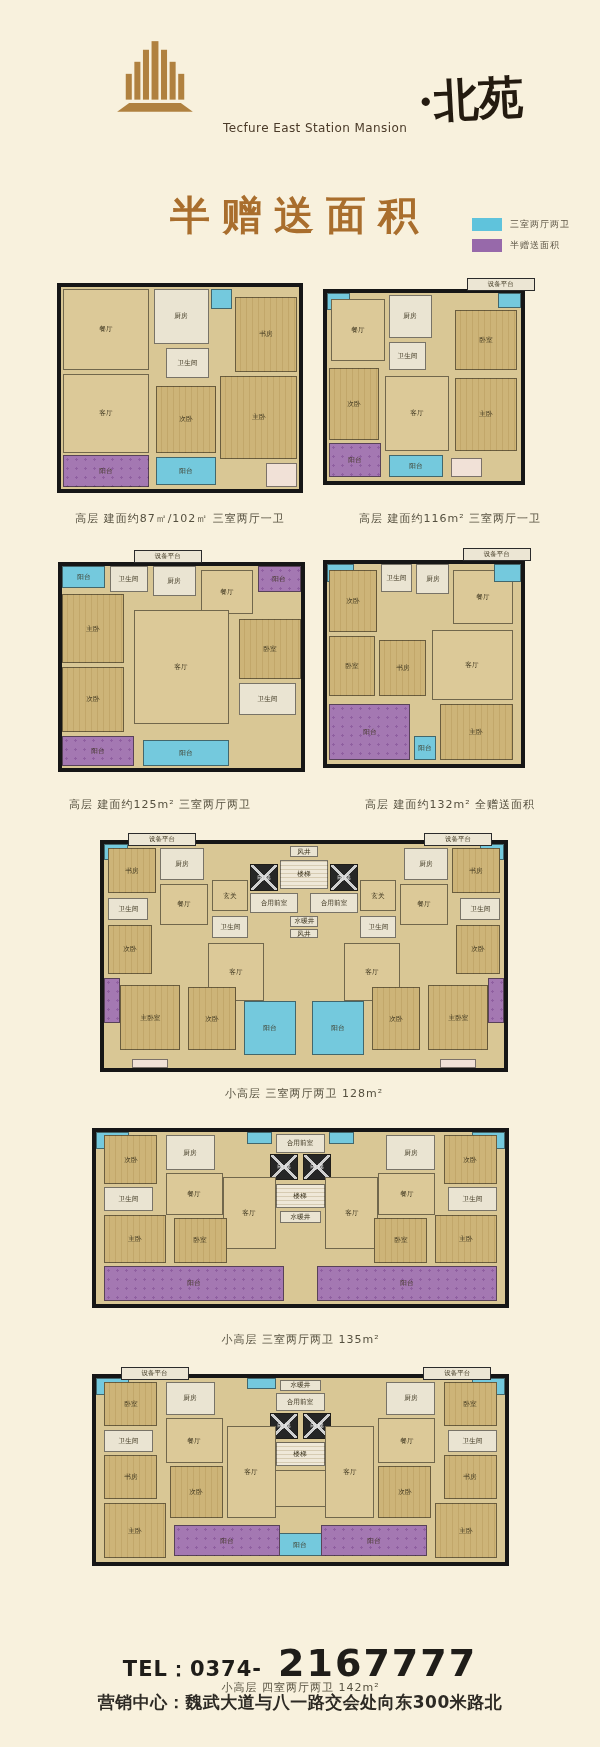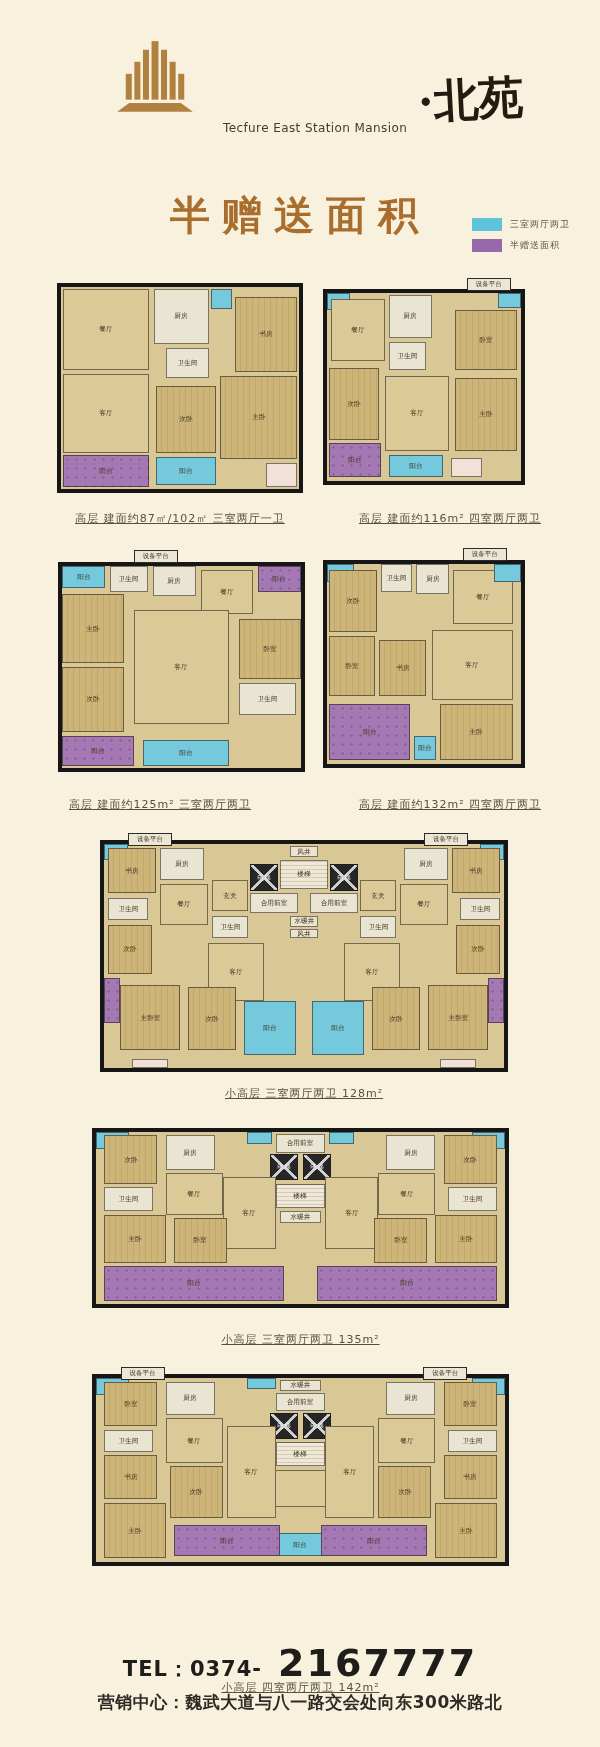--- a/index.html
+++ b/index.html
@@ -30,22 +30,22 @@
   .c-cyan{background:#74c9dd;}
   .c-purple{background-color:#a478b2;background-image:radial-gradient(#8f5fa0 1.2px,transparent 1.4px);background-size:9px 9px;}
   .c-stair{background:repeating-linear-gradient(0deg,#efe8d8 0 3px,#d6cbb2 3px 4px);}
   .c-bay{background:#f1e1d7;}
   .c-shaft{background:#262626;}
   .c-shaft .rl{color:#e8e8e8;}
   .c-shaft::before{content:"";position:absolute;inset:1px;
     background:linear-gradient(to top right,transparent 46%,#cfcfcf 46%,#cfcfcf 54%,transparent 54%),
                linear-gradient(to bottom right,transparent 46%,#cfcfcf 46%,#cfcfcf 54%,transparent 54%);}
   .plan-tag{position:absolute;background:#ece6d4;border:1px solid #2b2b2b;font-size:6.5px;color:#3a321c;
-    padding:1px 8px;white-space:nowrap;z-index:3;}
-  .plan-caption{position:absolute;text-align:center;font-size:11px;color:#55503f;letter-spacing:1px;white-space:nowrap;text-decoration:underline;}
+    padding:1px 20px;white-space:nowrap;z-index:3;}
+  .plan-caption{position:absolute;text-align:center;font-size:11px;color:#55503f;letter-spacing:1px;white-space:nowrap;}
 
   
   .tel{position:absolute;left:0;top:1644px;width:600px;display:flex;justify-content:center;align-items:baseline;color:#1f1d19;}
   .tel-prefix{font-size:21px;font-weight:600;letter-spacing:1px;}
   .tel-number{font-size:38px;font-weight:800;letter-spacing:2px;line-height:1;margin-left:16px;}
   .address{position:absolute;left:0;top:1691px;width:600px;text-align:center;font-size:17px;font-weight:700;color:#2d2a24;letter-spacing:.5px;}
 </style>
 </head>
 <body>
 
@@ -137,21 +137,21 @@
           <span class="rl">主卧</span>
         </div>
         <div class="room c-purple" style="left: 1%; top: 80%; width: 27%; height: 18%;">
           <span class="rl">阳台</span>
         </div>
         <div class="room c-cyan" style="left: 32%; top: 86%; width: 28%; height: 12%;">
           <span class="rl">阳台</span>
         </div>
         <div class="room c-bay" style="left: 64%; top: 88%; width: 16%; height: 10%;"></div>
       </div>
-      <div class="plan-caption" style="left: 350px; top: 511px; width: 200px;">高层  建面约116m²  四室两厅两卫</div>
+      <div class="plan-caption" style="left: 350px; top: 511px; width: 200px;">高层  建面约116m²  三室两厅一卫</div>
       <div class="plan" style="left: 58px; top: 562px; width: 247px; height: 210px;">
         <div class="plan-tag" style="left: 30%; top: -8%;">设备平台</div>
         <div class="room c-cyan" style="left: 0%; top: 0%; width: 18%; height: 11%;">
           <span class="rl">阳台</span>
         </div>
         <div class="room c-light" style="left: 20%; top: 0%; width: 16%; height: 13%;">
           <span class="rl">卫生间</span>
         </div>
         <div class="room c-light" style="left: 38%; top: 0%; width: 18%; height: 15%;">
           <span class="rl">厨房</span>
@@ -213,21 +213,21 @@
         <div class="room c-wood" style="left: 58%; top: 70%; width: 38%; height: 28%;">
           <span class="rl">主卧</span>
         </div>
         <div class="room c-purple" style="left: 1%; top: 70%; width: 42%; height: 28%;">
           <span class="rl">阳台</span>
         </div>
         <div class="room c-cyan" style="left: 45%; top: 86%; width: 11%; height: 12%;">
           <span class="rl">阳台</span>
         </div>
       </div>
-      <div class="plan-caption" style="left: 350px; top: 797px; width: 200px;">高层  建面约132m²  四室两厅两卫</div>
+      <div class="plan-caption" style="left: 350px; top: 797px; width: 200px;">高层  建面约132m²  全赠送面积</div>
       <div class="plan" style="left: 100px; top: 840px; width: 408px; height: 232px;">
         <div class="plan-tag" style="left: 6%; top: -5%;">设备平台</div>
         <div class="plan-tag" style="left: 80%; top: -5%;">设备平台</div>
         <div class="room c-light" style="left: 46.5%; top: 1%; width: 7%; height: 5%;">
           <span class="rl">风井</span>
         </div>
         <div class="room c-stair" style="left: 44%; top: 7%; width: 12%; height: 13%;">
           <span class="rl">楼梯</span>
         </div>
         <div class="room c-shaft" style="left: 36.5%; top: 9%; width: 7%; height: 12%;">

